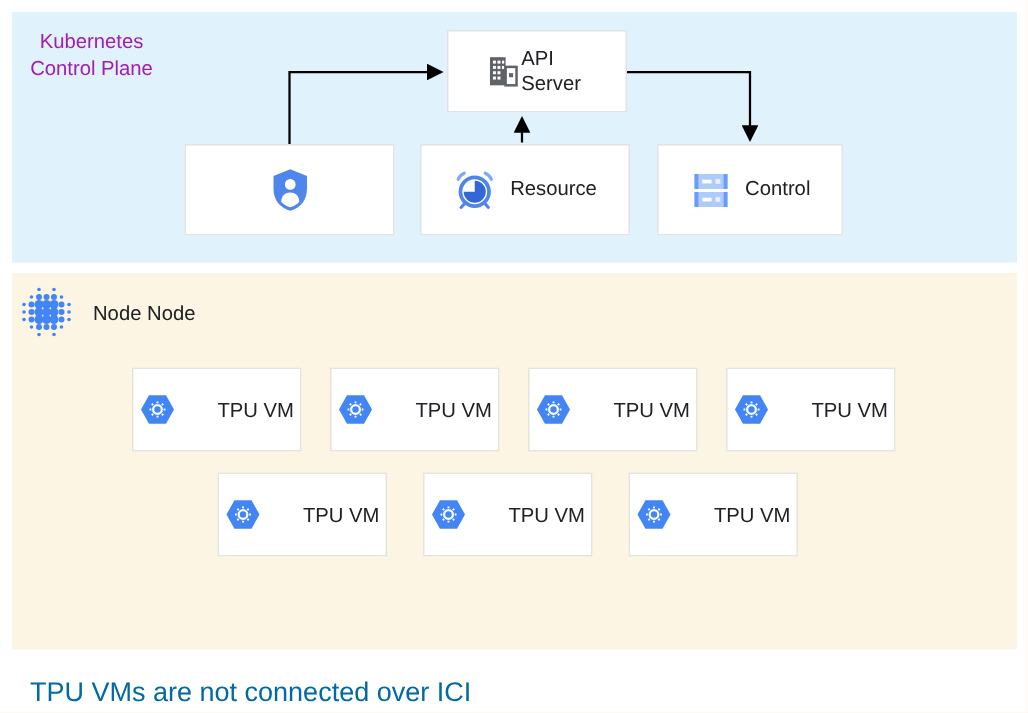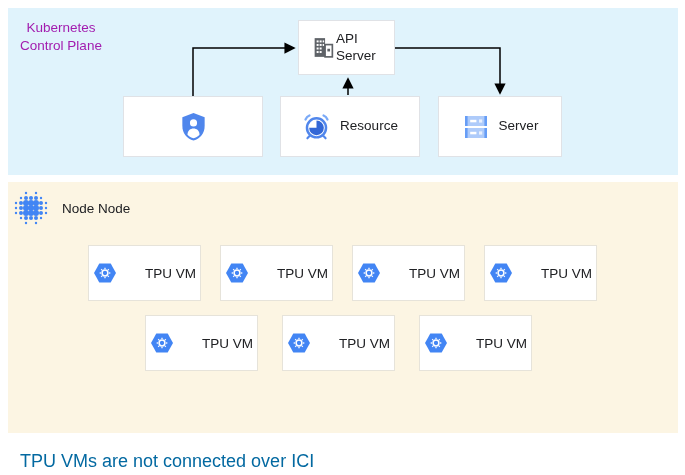--- a/index.html
+++ b/index.html
@@ -16,21 +16,21 @@
     font-size:13.5px;line-height:1.32;color:#a21caf;
   }
 
   .node{
     position:absolute;background:#ffffff;border:1px solid #e0e2e6;
     display:flex;align-items:center;justify-content:center;gap:9px;
     box-sizing:border-box;
   }
   .node .lbl{font-size:13.5px;line-height:1.25;color:#202124;}
 
-  .node.api-server{left:298px;top:20px;width:97px;height:55px;gap:0;}
+  .node.api-server{left:298px;top:20px;width:120px;height:55px;gap:0;}
   .node.api-server .lbl{width:46px;}
   .node.resource-controllers{left:123px;top:96px;width:140px;height:61px;}
   .node.resource-controllers .lbl{width:76px;}
   .node.scheduler{left:280px;top:96px;width:140px;height:61px;}
   .node.storage{left:438px;top:96px;width:124px;height:61px;}
 
   .np-header-icon{position:absolute;left:13px;top:190px;}
   .np-title{position:absolute;left:62px;top:201px;font-size:13.5px;color:#202124;}
 
   .tpu{
@@ -123,21 +123,21 @@
       <rect x="17" y="6.4" width="3.2" height="3.2" fill="#e8f0fe"></rect>
     </g>
     <g>
       <rect x="3" y="15" width="22" height="10" fill="#aecbfa"></rect>
       <rect x="3" y="15" width="2.6" height="10" fill="#669df6"></rect>
       <rect x="22.4" y="15" width="2.6" height="10" fill="#669df6"></rect>
       <rect x="8.2" y="18.8" width="6.2" height="2.5" fill="#ffffff"></rect>
       <rect x="17" y="18.4" width="3.2" height="3.2" fill="#e8f0fe"></rect>
     </g>
   </svg>
-  <span class="lbl">Server</span>
+  <span class="lbl">Control</span>
 </div>
 
 <svg class="np-header-icon" width="36" height="36" viewBox="0 0 36 36">
   <g fill="#4285f4">
     <circle cx="13" cy="3" r="1.2"></circle>
       <circle cx="23" cy="3" r="1.2"></circle>
     <circle cx="8" cy="8" r="1.2"></circle>
       <circle cx="13" cy="8" r="2"></circle>
       <circle cx="18" cy="8" r="2"></circle>
       <circle cx="23" cy="8" r="2"></circle>

